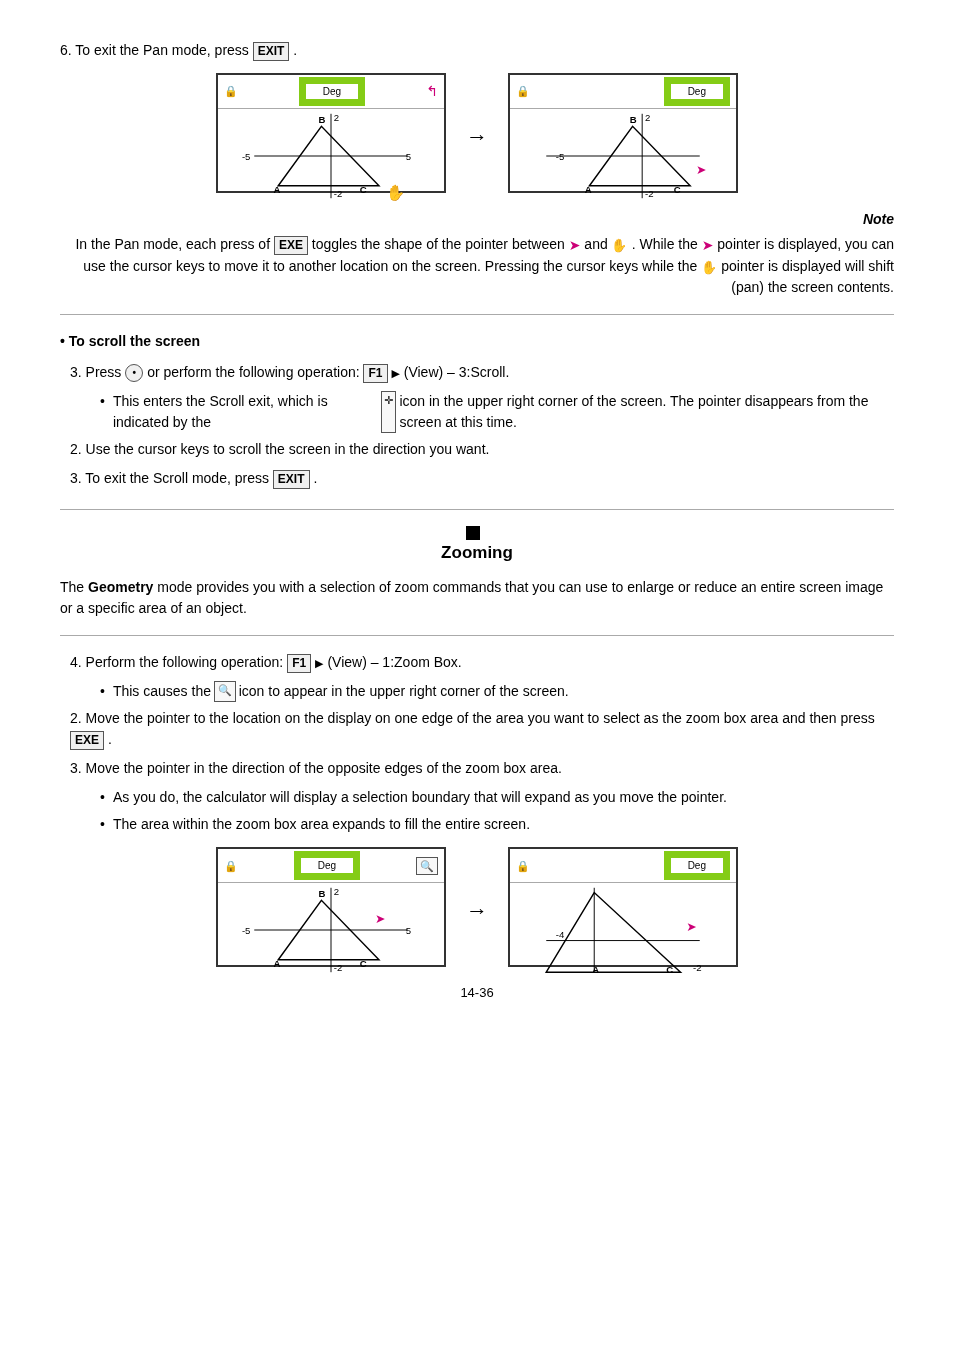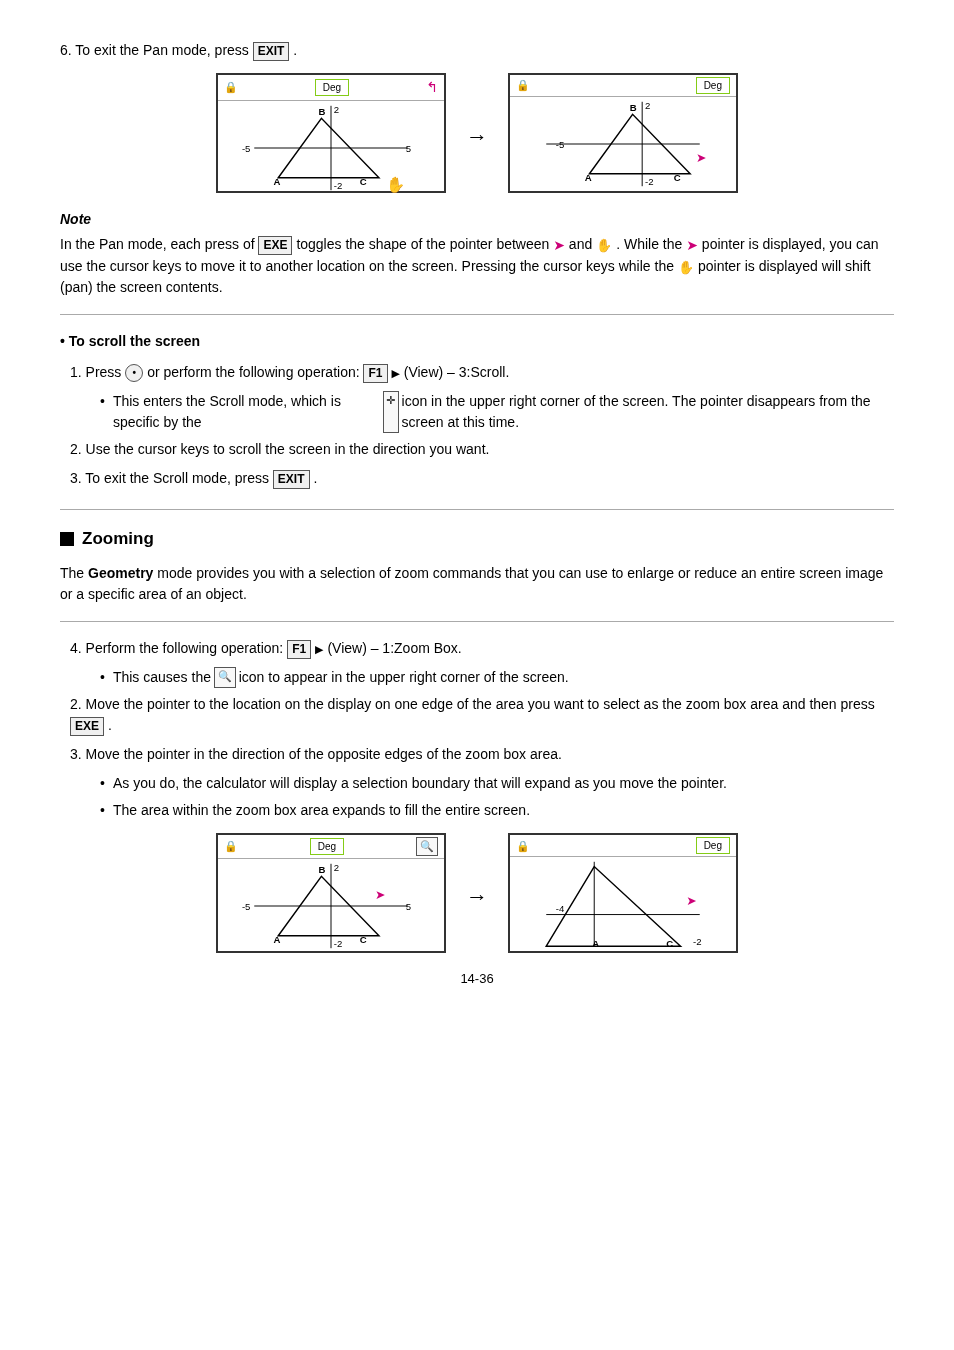--- a/index.html
+++ b/index.html
@@ -33,20 +33,21 @@
     }
 
     .note-title {
       font-style: italic;
       font-weight: bold;
       margin-bottom: 4px;
     }
 
     .note-block {
       margin-bottom: 12px;
+      text-align: right;
     }
 
     .section-divider {
       border: none;
       border-top: 1px solid #aaa;
       margin: 16px 0;
     }
 
     .section-heading {
       font-weight: bold;
@@ -68,20 +69,21 @@
       margin-bottom: 8px;
       padding-left: 10px;
     }
 
     .zooming-section-title {
       display: flex;
       align-items: center;
       font-size: 17px;
       font-weight: bold;
       margin-bottom: 12px;
+      flex-direction: column;
     }
 
     .zooming-section-title .black-square {
       display: inline-block;
       width: 14px;
       height: 14px;
       background: #000;
       margin-right: 8px;
       flex-shrink: 0;
     }
@@ -112,22 +114,22 @@
     .calc-screen .top-bar {
       display: flex;
       justify-content: space-between;
       align-items: center;
       padding: 2px 6px;
       border-bottom: 1px solid #aaa;
       font-size: 11px;
     }
 
     .calc-screen .top-bar .deg-box {
-      border: 1px solid #84cc16;
-      padding: 0 7px;
+      border: 7px solid #84cc16;
+      padding: 0 17px;
       font-size: 10px;
     }
 
     .calc-screen .screen-content {
       position: relative;
       width: 100%;
       height: calc(100% - 22px);
     }
 
     
@@ -234,31 +236,31 @@
     <span> pointer is displayed will shift (pan) the screen contents.</span>
   </div>
 </div>
 
 <hr class="section-divider">
 
 <div>
   <div class="section-heading">• To scroll the screen</div>
 
   <div class="numbered-item">
-    <span>1. Press </span>
+    <span>3. Press </span>
     <span class="key-box" style="border-radius:50%; width:18px; height:18px; display:inline-flex; align-items:center; justify-content:center; font-size:10px;">•</span>
     <span> or perform the following operation: </span>
     <span class="key-box">F1</span>
     <span style="font-size:11px;"> ▶</span>
     <span>(View) – 3:Scroll.</span>
   </div>
 
   <div class="sub-bullet">
     <span class="bullet">•</span>
-    <span>This enters the Scroll mode, which is specific by the</span>
+    <span>This enters the Scroll exit, which is indicated by the</span>
     <span style="display:inline-block; border:1px solid #555; padding:0 2px; font-size:11px; vertical-align:middle; margin: 0 3px; background:#f8f8f8;">✛</span>
     <span>icon in the upper right corner of the screen. The pointer disappears from the screen at this time.</span>
   </div>
 
   <div class="numbered-item">
     <span>2. Use the cursor keys to scroll the screen in the direction you want.</span>
   </div>
 
   <div class="numbered-item">
     <span>3. To exit the Scroll mode, press</span>

